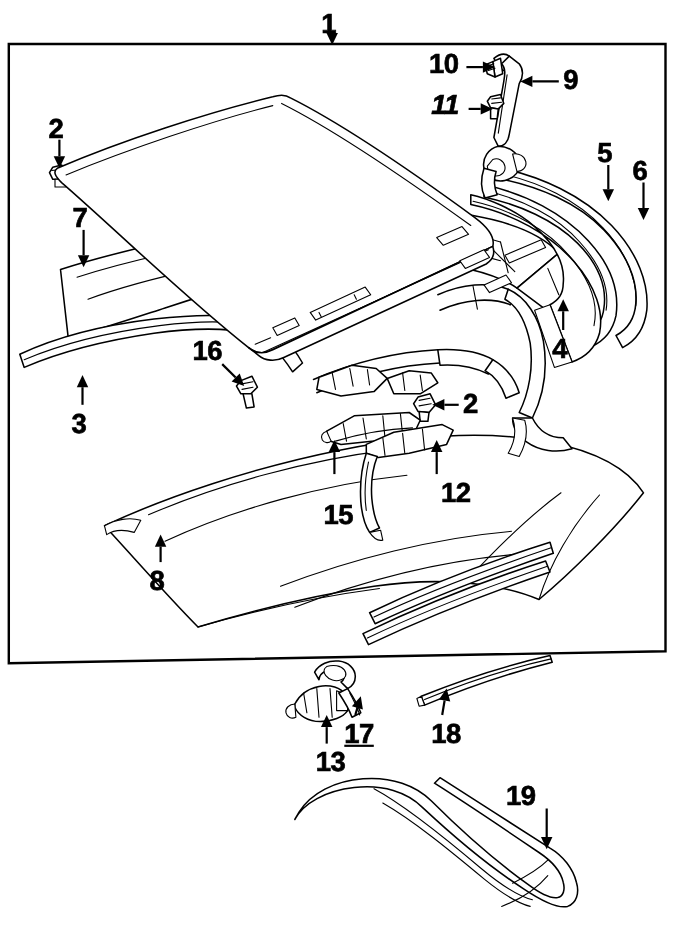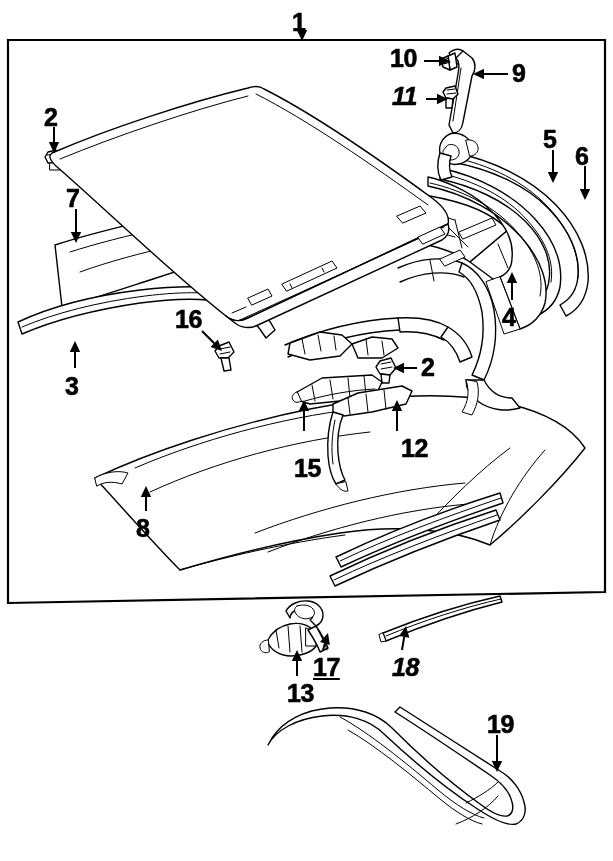--- a/index.html
+++ b/index.html
@@ -414,17 +414,17 @@
       <div class="callout" style="left: 136px; top: 516px;">8</div>
       <div class="callout" style="left: 512px; top: 61px;">9</div>
       <div class="callout" style="left: 390px; top: 46px;">10</div>
       <div class="callout" style="left: 392px; top: 84px; font-style: italic;">11</div>
       <div class="callout" style="left: 401px; top: 436px;">12</div>
       <div class="callout" style="left: 287px; top: 681px; text-align: right;">13</div>
       <div class="callout" style="left: 421px; top: 355px;">2</div>
       <div class="callout" style="left: 294px; top: 436px; margin-top: 20px;">15</div>
       <div class="callout" style="left: 175px; top: 307px;">16</div>
       <div class="callout" style="left: 313px; top: 655px; text-decoration: underline;">17</div>
-      <div class="callout" style="left: 392px; top: 655px; font-style: italic;">18</div>
-      <div class="callout" style="left: 487px; top: 712px;">19</div>
+      <div class="callout" style="left: 392px; top: 655px;">18</div>
+      <div class="callout" style="left: 460px; top: 712px;">19</div>
     </div>
 
 </div>
 
 </body></html>

